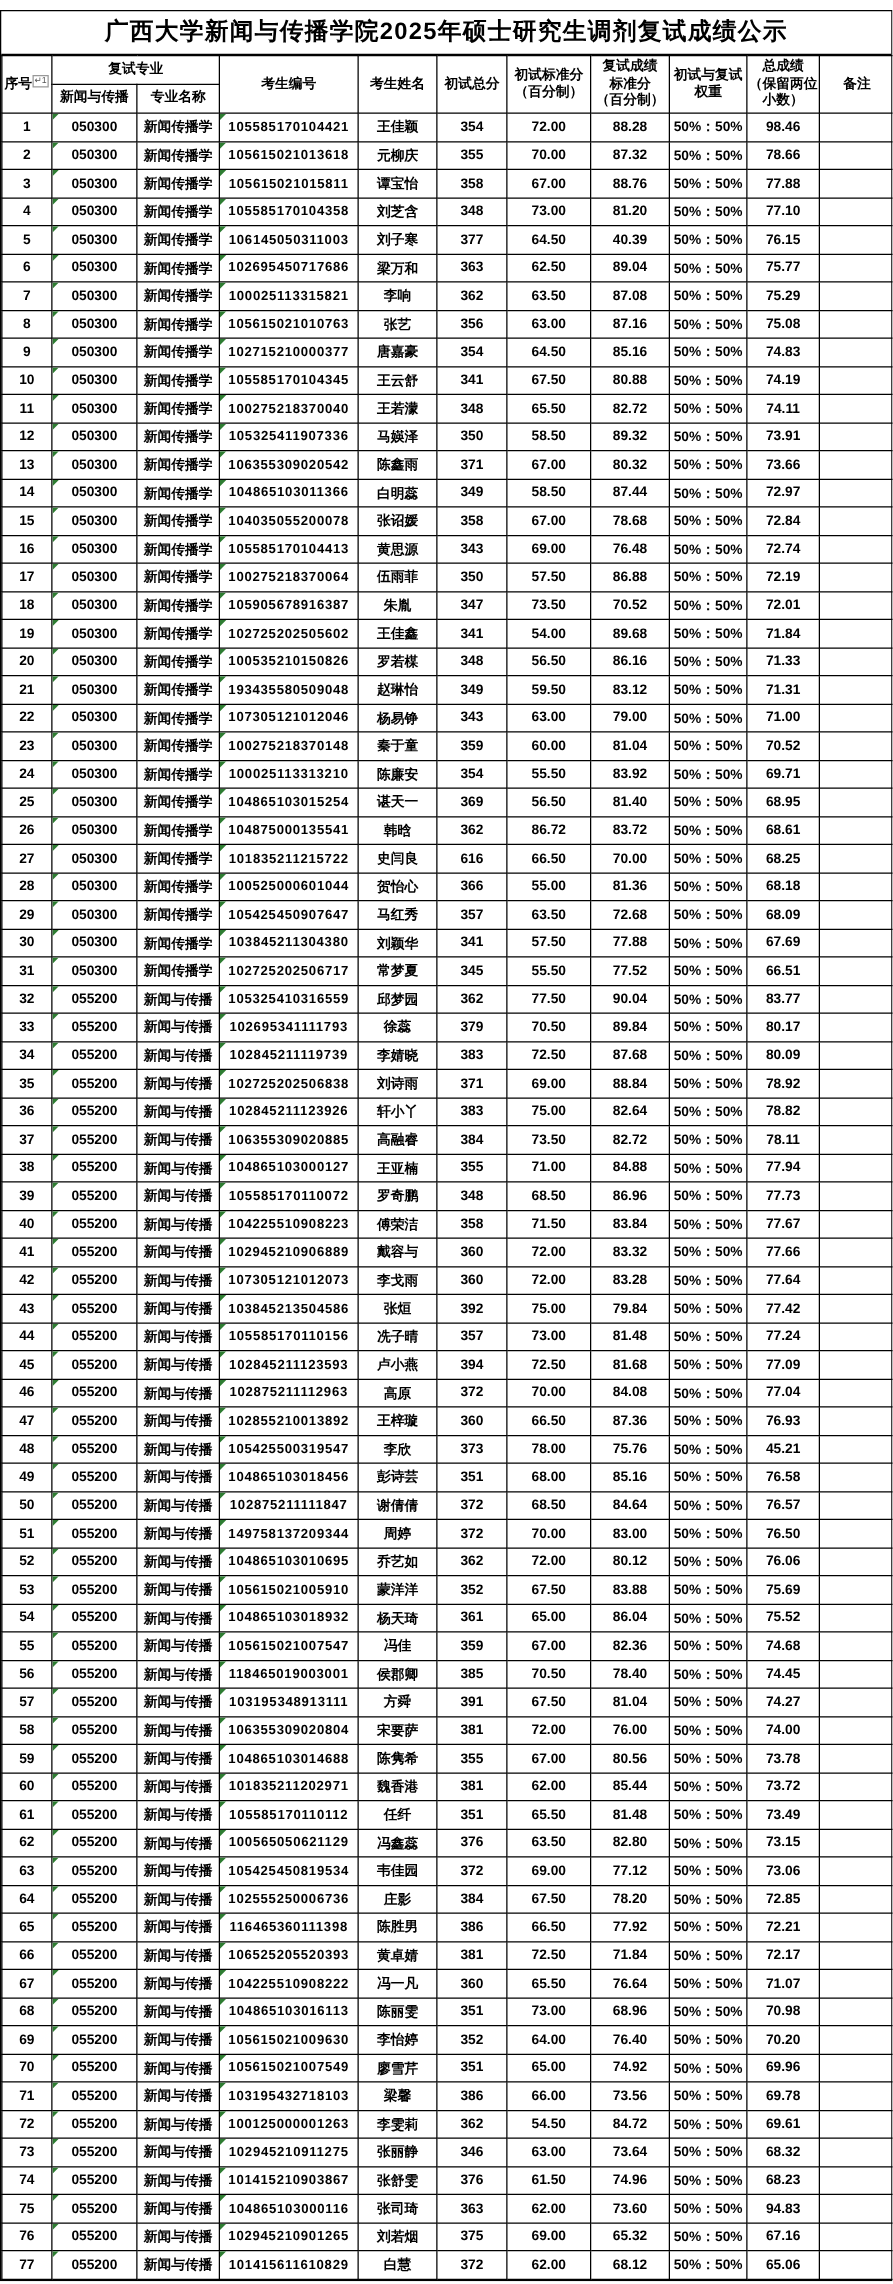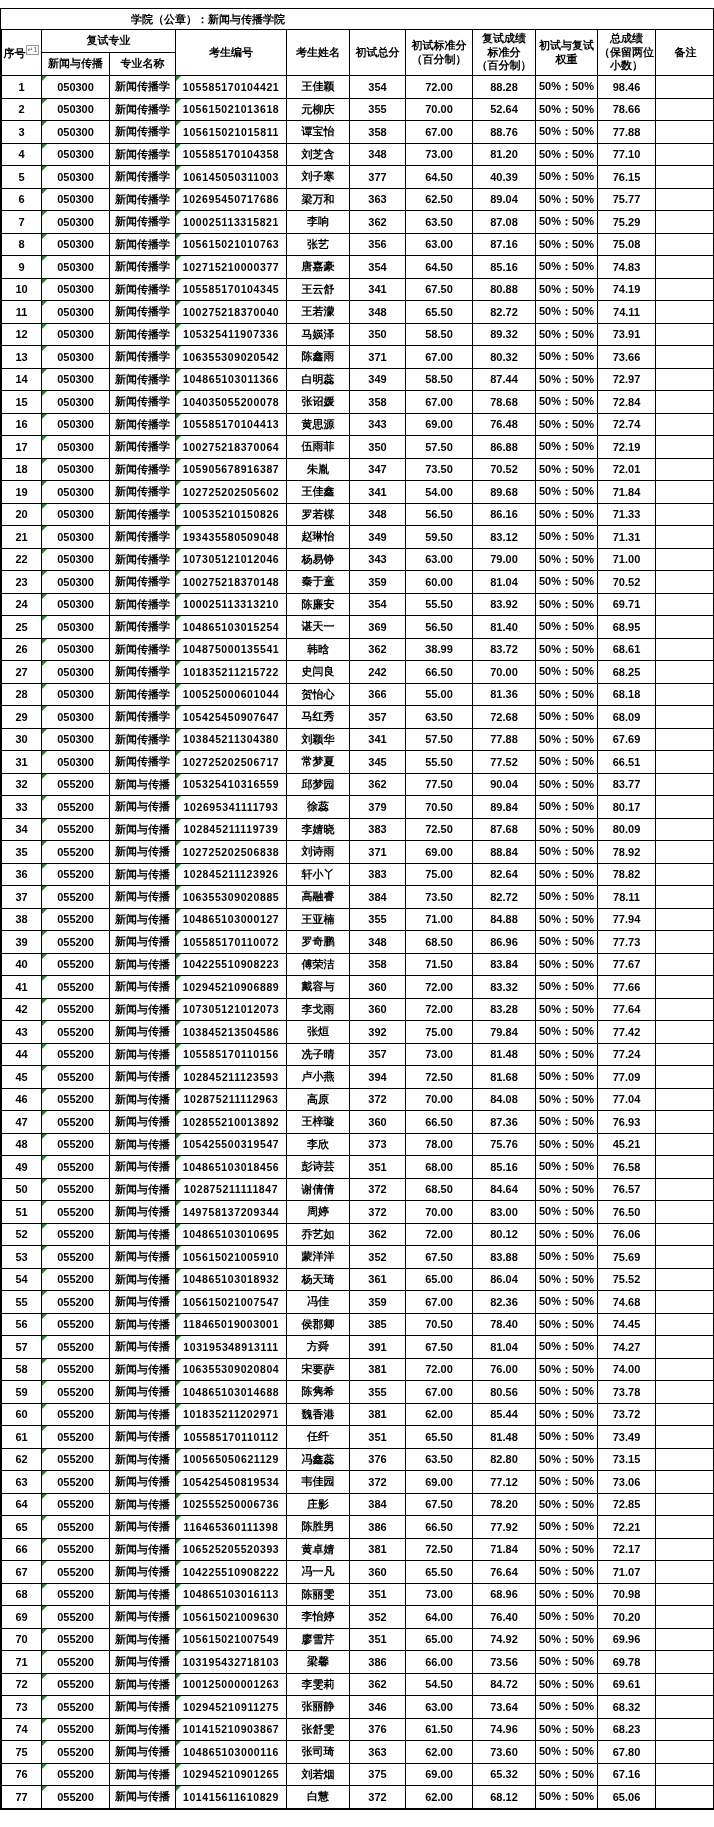--- a/index.html
+++ b/index.html
@@ -19,22 +19,22 @@
              border-top:5px solid #2e7d32;border-right:5px solid transparent;}
   .idx-header{position:relative;}
   .note-marker{display:inline-block;border:1px solid #999;font-size:7px;font-weight:400;
              line-height:8px;padding:0 1px;vertical-align:super;color:#555;background:#fff;}
 </style>
 </head>
 <body>
 
 <div class="sheet">
 
+  <div class="title-bar">广西大学新闻与传播学院2025年硕士研究生调剂复试成绩公示</div>
 
-  <div class="subheader">学院（公章）：新闻与传播学院</div>
 
   <table class="results">
     <colgroup>
       <col style="width:40px">
         <col style="width:68px">
         <col style="width:66px">
         <col style="width:111px">
       <col style="width:63px">
         <col style="width:56px">
         <col style="width:67px">
@@ -82,21 +82,21 @@
     <td></td>
   </tr>
         <tr>
     <td>2</td>
     <td class="flag">050300</td>
     <td>新闻传播学</td>
     <td class="flag id">105615021013618</td>
     <td>元柳庆</td>
     <td>355</td>
     <td>70.00</td>
-    <td>52.64</td>
+    <td>87.32</td>
     <td>50%：50%</td>
     <td>78.66</td>
     <td></td>
   </tr>
         <tr>
     <td>3</td>
     <td class="flag">050300</td>
     <td>新闻传播学</td>
     <td class="flag id">105615021015811</td>
     <td>谭宝怡</td>
@@ -393,33 +393,33 @@
     <td>68.95</td>
     <td></td>
   </tr>
         <tr>
     <td>26</td>
     <td class="flag">050300</td>
     <td>新闻传播学</td>
     <td class="flag id">104875000135541</td>
     <td>韩晗</td>
     <td>362</td>
-    <td>38.99</td>
+    <td>86.72</td>
     <td>83.72</td>
     <td>50%：50%</td>
     <td>68.61</td>
     <td></td>
   </tr>
         <tr>
     <td>27</td>
     <td class="flag">050300</td>
     <td>新闻传播学</td>
     <td class="flag id">101835211215722</td>
     <td>史闫良</td>
-    <td>242</td>
+    <td>616</td>
     <td>66.50</td>
     <td>70.00</td>
     <td>50%：50%</td>
     <td>68.25</td>
     <td></td>
   </tr>
         <tr>
     <td>28</td>
     <td class="flag">050300</td>
     <td>新闻传播学</td>
@@ -1033,21 +1033,21 @@
         <tr>
     <td>75</td>
     <td class="flag">055200</td>
     <td>新闻与传播</td>
     <td class="flag id">104865103000116</td>
     <td>张司琦</td>
     <td>363</td>
     <td>62.00</td>
     <td>73.60</td>
     <td>50%：50%</td>
-    <td>67.80</td>
+    <td>94.83</td>
     <td></td>
   </tr>
         <tr>
     <td>76</td>
     <td class="flag">055200</td>
     <td>新闻与传播</td>
     <td class="flag id">102945210901265</td>
     <td>刘若烟</td>
     <td>375</td>
     <td>69.00</td>

